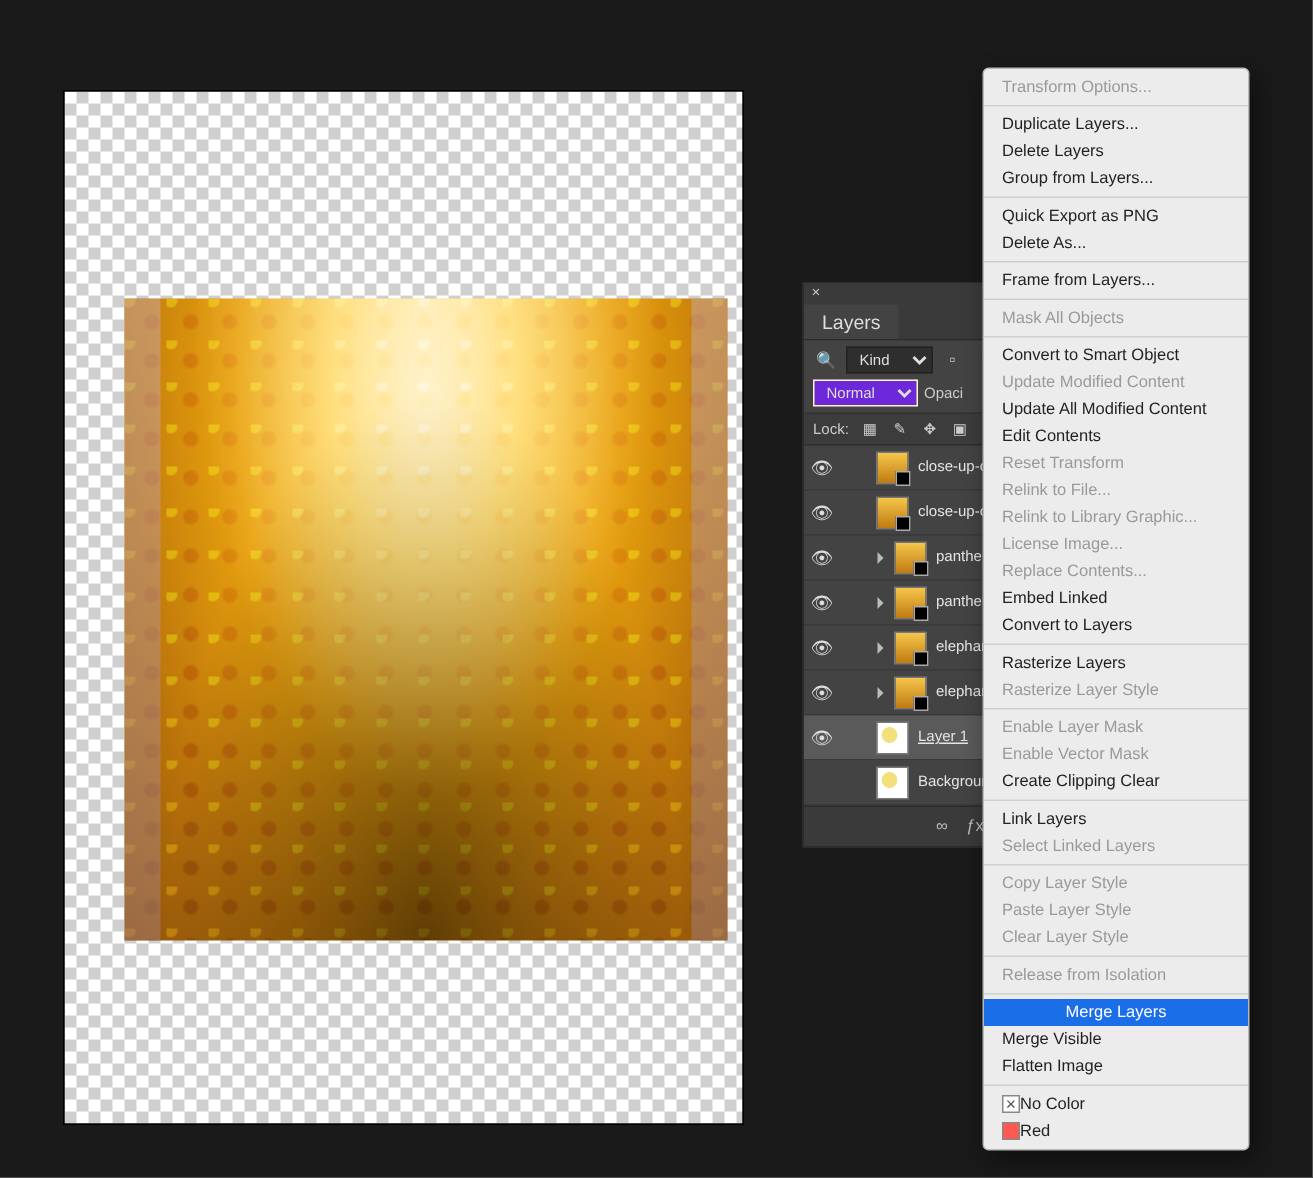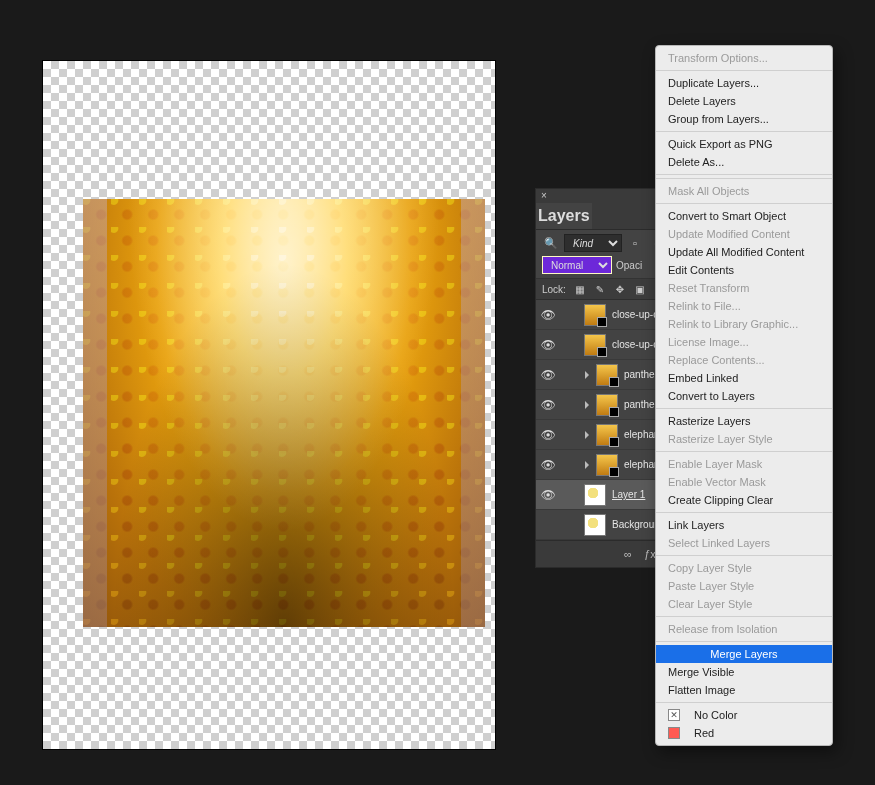--- a/index.html
+++ b/index.html
@@ -57,30 +57,30 @@
     height:14px; background:#3a3a3a; position:relative;
   }
   .panel-close{
     position:absolute; left:3px; top:2px; width:10px;height:10px;
     color:#c9c9c9; font-size:10px; line-height:10px; text-align:center; cursor:pointer;
   }
   .panel-tabs{
     display:flex; background:#3a3a3a; border-bottom:1px solid #2b2b2b;
   }
   .tab{
-    padding:4px 2px; font-size:16px; color:#ddd; background:#434343;font-weight:bold;
+    padding:4px 12px; font-size:13px; color:#ddd; background:#434343;
   }
   .panel-controls{
     padding:4px 6px; display:flex; flex-direction:column; gap:4px;
     background:#434343; border-bottom:1px solid #333;
   }
   .row{display:flex; align-items:center; gap:4px;}
   .kind-select{
     background:#2e2e2e; border:1px solid #222; color:#ddd; font-size:10px;
-    padding:1px 4px; width:58px; height:18px;font-style:italic;
+    padding:1px 4px; width:58px; height:18px;
   }
   .icon-btn{
     width:18px;height:18px; display:flex;align-items:center;justify-content:center;
     color:#ccc; font-size:11px;
   }
   .blend-select{
     background:#6d28d9; border:1px solid #fef9c3; color:#ddd; font-size:10px;
     padding:1px 4px; width:70px; height:18px;
   }
   .opac-label{font-size:10px;color:#ccc;}
@@ -138,21 +138,21 @@
     font-size:11px; color:#222;
     padding:3px 0;
   }
   .cm-item{
     padding:2px 12px; line-height:14px; cursor:default; white-space:nowrap;
   }
   .cm-item.disabled{ color:#9a9a9a; }
   .cm-item.highlight{ background:#1a6fe8; color:#fff;text-align:center; }
   .cm-sep{ height:1px; background:#cfcfcf; margin:3px 0; }
   .cm-color{
-    display:flex; align-items:center; gap:14px; padding:2px 12px; line-height:14px;
+    display:flex; align-items:center; gap:0; padding:2px 12px; line-height:14px;
   }
   .swatch{
     width:12px;height:12px;border:1px solid #888; display:inline-block; position:relative;
   }
   .swatch.none{ background:#fff; }
   .swatch.none::after{
     content:"✕"; position:absolute; inset:0; font-size:9px; line-height:10px; text-align:center; color:#555;
   }
 </style>
 </head>
@@ -275,20 +275,21 @@
 <div class="context-menu" id="context-menu">
     <div class="cm-item disabled">Transform Options...</div>
     <div class="cm-sep"></div>
     <div class="cm-item">Duplicate Layers...</div>
     <div class="cm-item">Delete Layers</div>
     <div class="cm-item">Group from Layers...</div>
     <div class="cm-sep"></div>
     <div class="cm-item">Quick Export as PNG</div>
     <div class="cm-item">Delete As...</div>
     <div class="cm-sep"></div>
+    <div class="cm-item">Frame from Layers...</div>
     <div class="cm-sep"></div>
     <div class="cm-item disabled">Mask All Objects</div>
     <div class="cm-sep"></div>
     <div class="cm-item">Convert to Smart Object</div>
     <div class="cm-item disabled">Update Modified Content</div>
     <div class="cm-item">Update All Modified Content</div>
     <div class="cm-item">Edit Contents</div>
     <div class="cm-item disabled">Reset Transform</div>
     <div class="cm-item disabled">Relink to File...</div>
     <div class="cm-item disabled">Relink to Library Graphic...</div>

